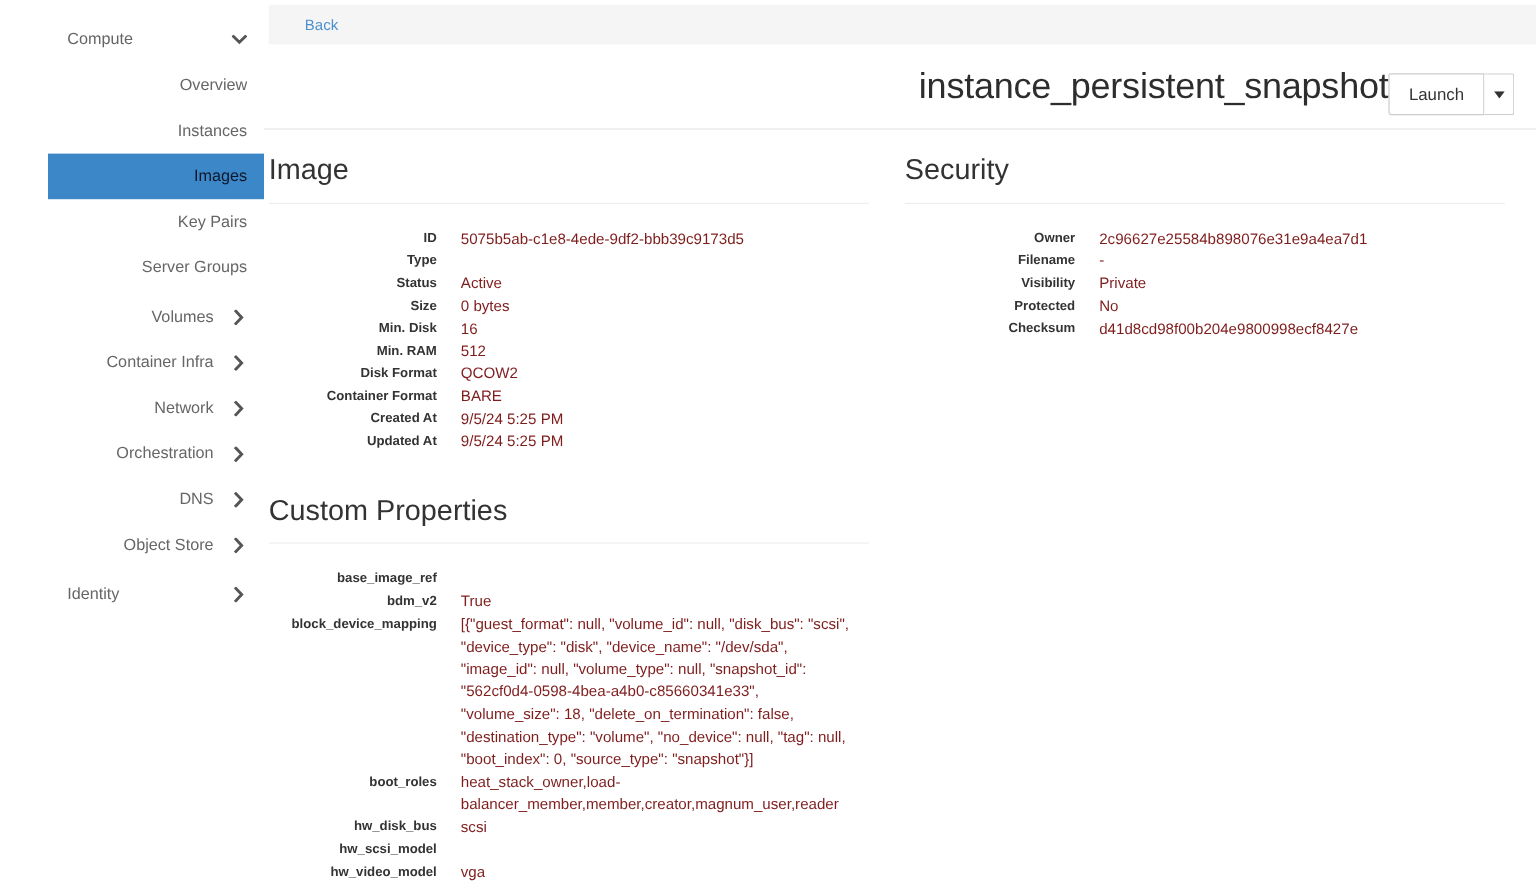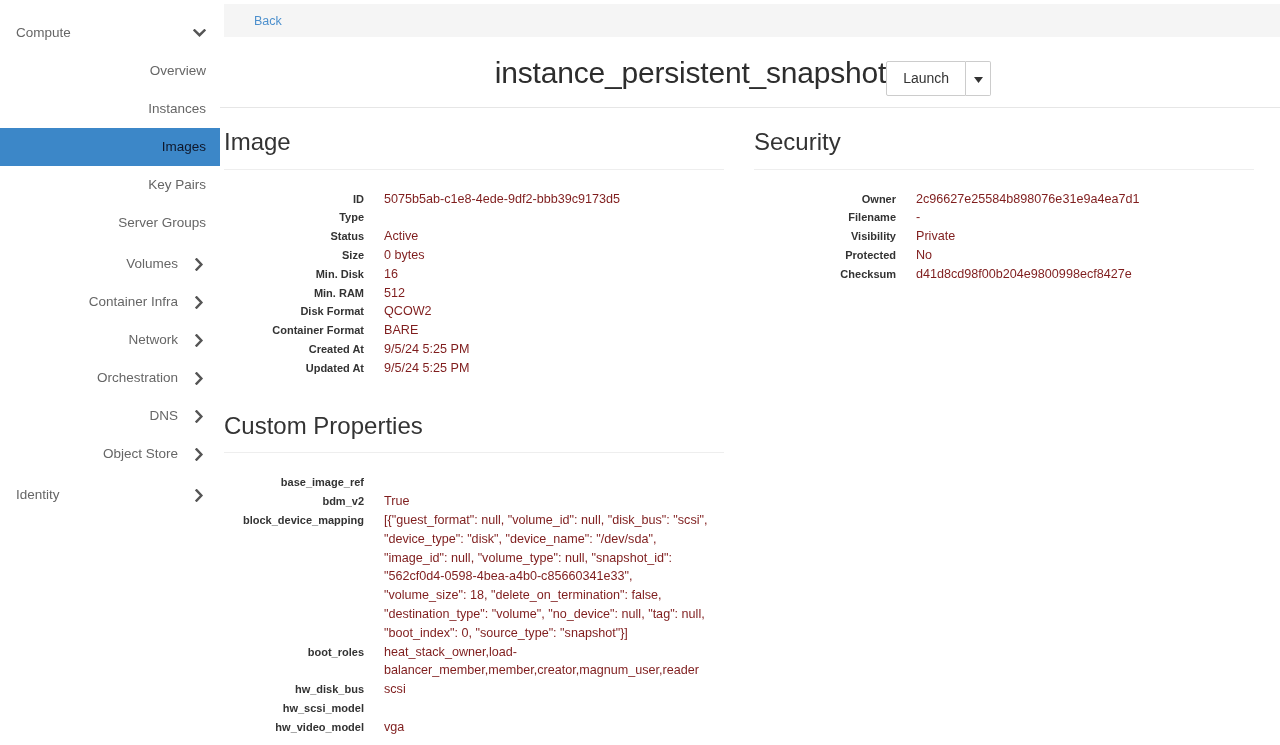--- a/index.html
+++ b/index.html
@@ -19,20 +19,21 @@
     height: 745px;
   }
 
   
   .sidebar {
     width: 220px;
     min-width: 220px;
     background: #ffffff;
     padding-top: 14px;
     position: relative;
+    padding-left: 40px;
   }
 
   .nav-item {
     display: flex;
     align-items: center;
     justify-content: flex-end;
     height: 38px;
     padding: 0 14px 0 12px;
     color: #666666;
     font-size: 13.5px;
@@ -101,21 +102,21 @@
     font-size: 12.5px;
     text-decoration: none;
     cursor: pointer;
   }
 
   .page-head {
     padding: 19px 0 0 0;
     margin: 0 0 0 0;
     display: flex;
     align-items: flex-start;
-    justify-content: center;
+    justify-content: flex-end;
     padding-left: 4px;
     padding-right: 18px;
   }
 
   .page-title {
     font-size: 30px;
     font-weight: 400;
     color: #2d2d2d;
     line-height: 1.15;
     letter-spacing: -0.2px;

